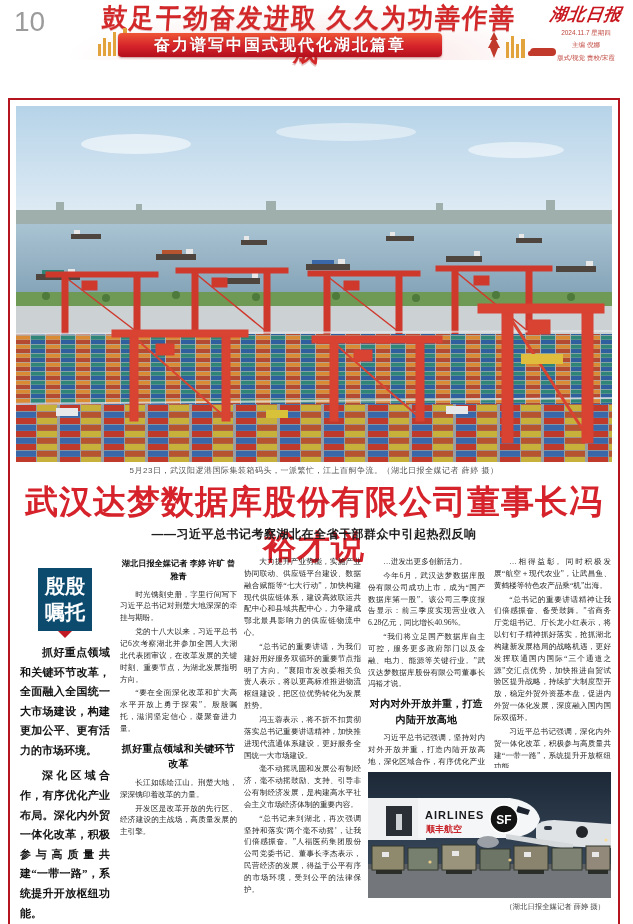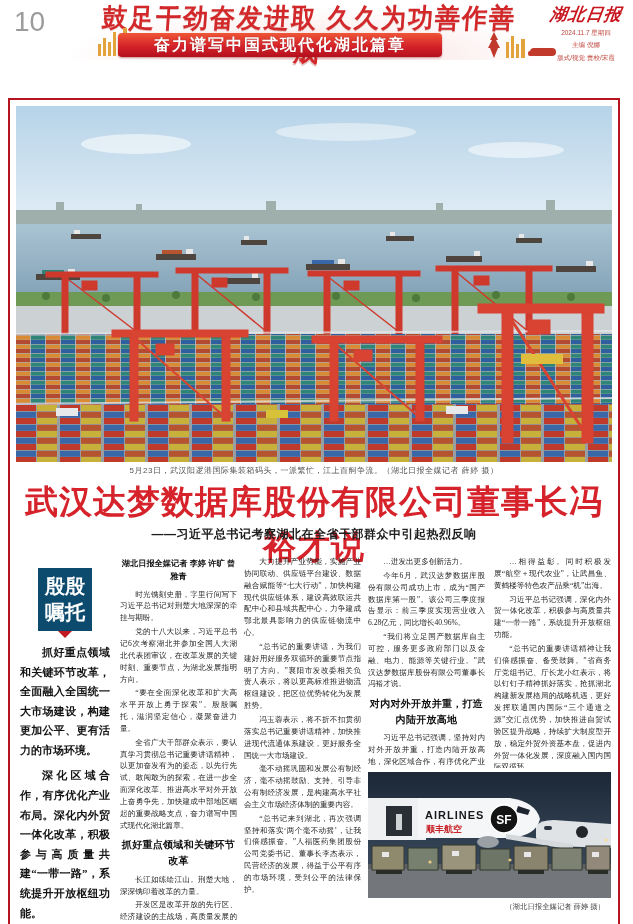--- a/index.html
+++ b/index.html
@@ -308,21 +308,20 @@
         </div>
         <p>抓好重点领域和关键环节改革，全面融入全国统一大市场建设，构建更加公平、更有活力的市场环境。</p>
         <p>深化区域合作，有序优化产业布局。深化内外贸一体化改革，积极参与高质量共建“一带一路”，系统提升开放枢纽功能。</p>
       </aside>
 
       <div class="col">
         <div class="byline">湖北日报全媒记者 李婷 许旷 曾雅青</div>
         <p>时光镌刻史册，字里行间写下习近平总书记对荆楚大地深深的牵挂与期盼。</p>
         <p>党的十八大以来，习近平总书记6次考察湖北并参加全国人大湖北代表团审议，在改革发展的关键时刻、重要节点，为湖北发展指明方向。</p>
         <p>“要在全面深化改革和扩大高水平开放上勇于探索”。殷殷嘱托，滋润坚定信心，凝聚奋进力量。</p>
-        <p>全省广大干部群众表示，要认真学习贯彻总书记重要讲话精神，以更加奋发有为的姿态，以先行先试、敢闯敢为的探索，在进一步全面深化改革、推进高水平对外开放上奋勇争先，加快建成中部地区崛起的重要战略支点，奋力谱写中国式现代化湖北篇章。</p>
         <h4>抓好重点领域和关键环节改革</h4>
         <p>长江如练绘江山。荆楚大地，深深镌印着改革的力量。</p>
         <p>开发区是改革开放的先行区、经济建设的主战场，高质量发展的主引擎。</p>
 
       </div>
 
       <div class="col">
         <p>大力提升产业势能，实施产业协同联动、供应链平台建设、数据融合赋能等“七大行动”，加快构建现代供应链体系，建设高效联运共配中心和县域共配中心，力争建成鄂北最具影响力的供应链物流中心。</p>
         <p>“总书记的重要讲话，为我们建好用好服务双循环的重要节点指明了方向。”襄阳市发改委相关负责人表示，将以更高标准推进物流枢纽建设，把区位优势转化为发展胜势。</p>
         <p>冯玉蓉表示，将不折不扣贯彻落实总书记重要讲话精神，加快推进现代流通体系建设，更好服务全国统一大市场建设。</p>
@@ -336,22 +335,22 @@
           <div class="col">
             <p>…迸发出更多创新活力。</p>
             <p>今年6月，武汉达梦数据库股份有限公司成功上市，成为“国产数据库第一股”。该公司三季度报告显示：前三季度实现营业收入6.28亿元，同比增长40.96%。</p>
             <p>“我们将立足国产数据库自主可控，服务更多政府部门以及金融、电力、能源等关键行业。”武汉达梦数据库股份有限公司董事长冯裕才说。</p>
             <h4>对内对外开放并重，打造内陆开放高地</h4>
             <p>习近平总书记强调，坚持对内对外开放并重，打造内陆开放高地，深化区域合作，有序优化产业布局。</p>
 
           </div>
           <div class="col">
             <p>…相得益彰。同时积极发展“航空＋现代农业”，让武昌鱼、黄鹤楼等特色农产品乘“机”出海。</p>
+            <p>“总书记的重要讲话精神让我们倍感振奋、备受鼓舞。”省商务厅党组书记、厅长龙小红表示，将以钉钉子精神抓好落实，抢抓湖北构建新发展格局的战略机遇，更好发挥联通国内国际“三个通道之源”交汇点优势，加快推进自贸试验区提升战略，持续扩大制度型开放，稳定外贸外资基本盘，促进内外贸一体化发展，深度融入国内国际双循环。</p>
             <p>习近平总书记强调，深化内外贸一体化改革，积极参与高质量共建“一带一路”，系统提升开放枢纽功能。</p>
-            <p>“总书记的重要讲话精神让我们倍感振奋、备受鼓舞。”省商务厅党组书记、厅长龙小红表示，将以钉钉子精神抓好落实，抢抓湖北构建新发展格局的战略机遇，更好发挥联通国内国际“三个通道之源”交汇点优势，加快推进自贸试验区提升战略，持续扩大制度型开放，稳定外贸外资基本盘，促进内外贸一体化发展，深度融入国内国际双循环。</p>
 
           </div>
         </div>
 
         <figure class="photo2">
           <svg width="243" height="126" viewBox="0 0 243 126">
             <defs>
               <linearGradient id="night" x1="0" y1="0" x2="0" y2="1">
                 <stop offset="0" stop-color="#1c2836"></stop>
                   <stop offset="1" stop-color="#39495c"></stop>

